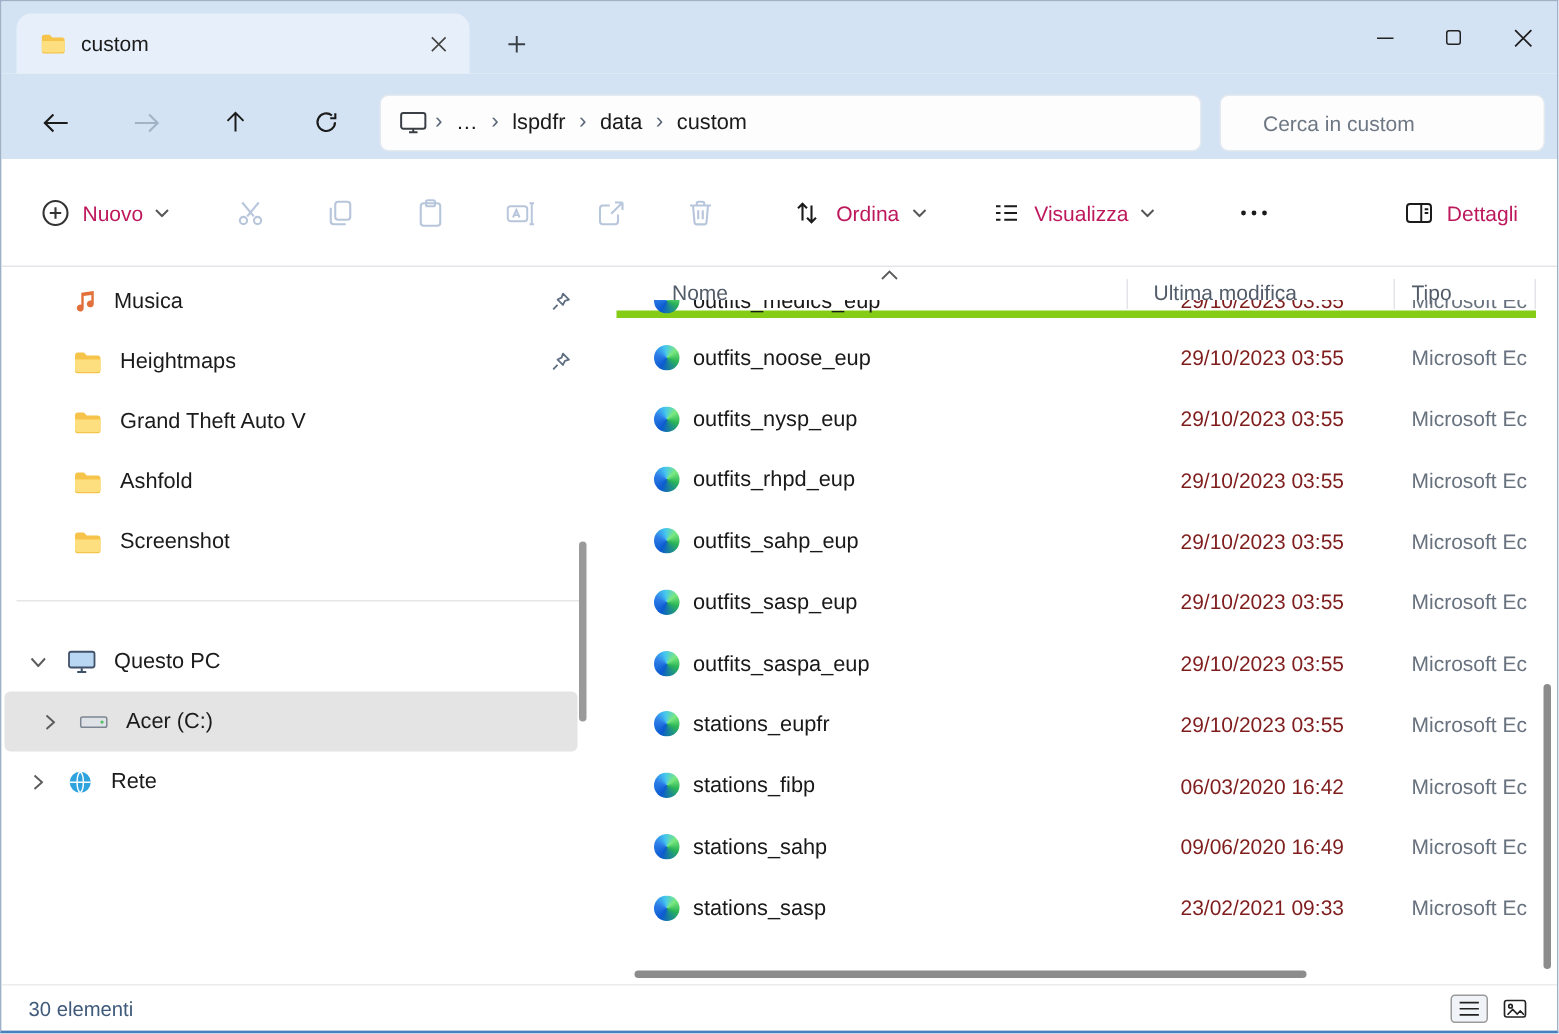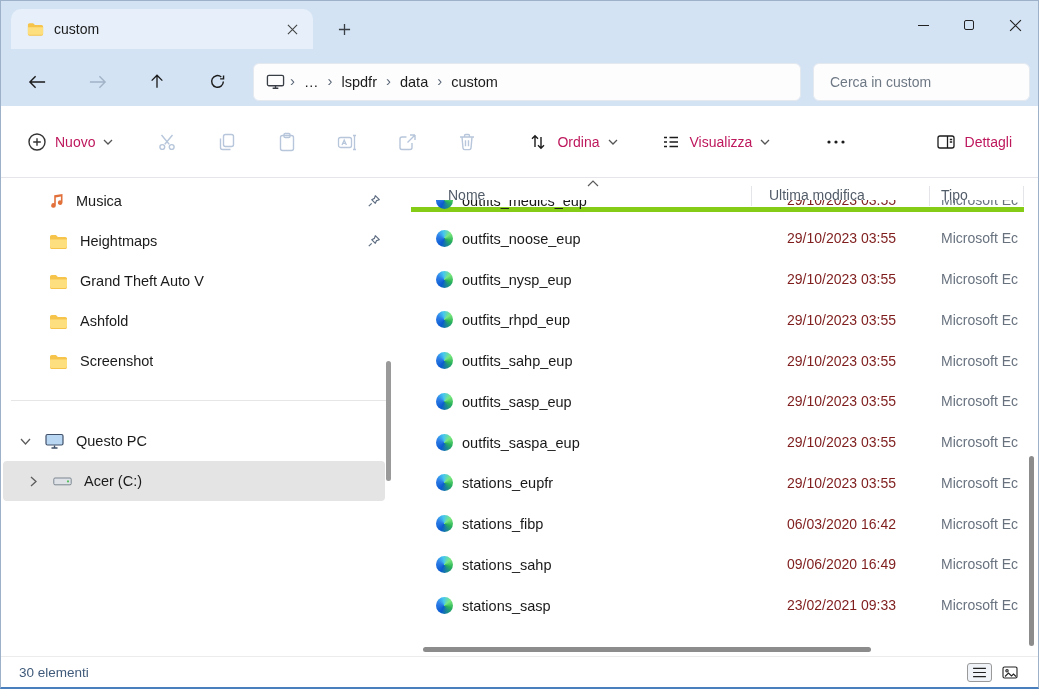--- a/index.html
+++ b/index.html
@@ -44,21 +44,21 @@
   }
   .crumb { padding:0 8px; font-size:14.5px; color:#1b1b1b; white-space:nowrap; }
   .crumb-sep { font-size:15px; color:#5a6676; padding:0 1px 2px 1px; }
   .crumb-icon { display:flex; align-items:center; padding:0 4px 0 2px; }
   .searchbox {
     flex:1; height:38px; margin-left:12px; background:#fdfdfe;
     border:1px solid #e4e9f0; border-radius:6px; display:flex; align-items:center;
   }
   .searchbox input {
     width:100%; border:none; outline:none; background:transparent;
-    font-family:"Liberation Sans", sans-serif; font-size:14px; color:#6e7884; padding:0 16px;
+    font-family:"Liberation Sans", sans-serif; font-size:14px; color:#6e7884; padding:0 28px;
   }
   .searchbox input::placeholder { color:#6e7884; opacity:1; }
 
   
   .toolbar {
     height:72px; background:#fff; border-bottom:1px solid #e4e6ea;
     display:flex; align-items:center; padding:0 14px;
   }
   .tb-btn { display:flex; align-items:center; gap:8px; height:40px; padding:0 12px; border-radius:6px; }
   .tb-label { font-size:14px; color:#be185d; }
@@ -417,20 +417,36 @@
             <span class="sb-icon">
               <svg width="19" height="13" viewBox="0 0 19 13">
                 <rect x="0.8" y="3" width="17.4" height="6.8" rx="1.2" fill="#dfe3e8" stroke="#7c8691" stroke-width="1"></rect>
                 <circle cx="15" cy="6.4" r="1.1" fill="#57c05e"></circle>
               </svg>
             </span>
 
             <span class="sb-label">Acer (C:)</span>
           </div>
 
+          <div class="sb-item tree">
+
+            <span class="chev">
+              <svg width="7" height="11" viewBox="0 0 7 11" fill="none" stroke="#5c5c5c" stroke-width="1.3">
+                <path d="M1 1l5 4.5L1 10"></path>
+              </svg>
+            </span>
+
+            <span class="sb-icon">
+              <svg width="17" height="17" viewBox="0 0 17 17">
+                <circle cx="8.5" cy="8.5" r="7" fill="#2fa3dd"></circle>
+                <path d="M1.5 8.5h14M8.5 1.5c-2.8 2-2.8 12 0 14M8.5 1.5c2.8 2 2.8 12 0 14" stroke="#fff" stroke-width="1" fill="none"></path>
+              </svg>
+            </span>
+            <span class="sb-label">Rete</span>
+          </div>
         </div>
 
       <div class="sb-scrollbar"></div>
     </div>
 
     <div class="filepane">
       <div class="fl-header">
         <span class="sort-caret">
           <svg width="12" height="7" viewBox="0 0 12 7" fill="none" stroke="#5a5a5a" stroke-width="1.2">
               <path d="M1 6 6 1l5 5"></path>

